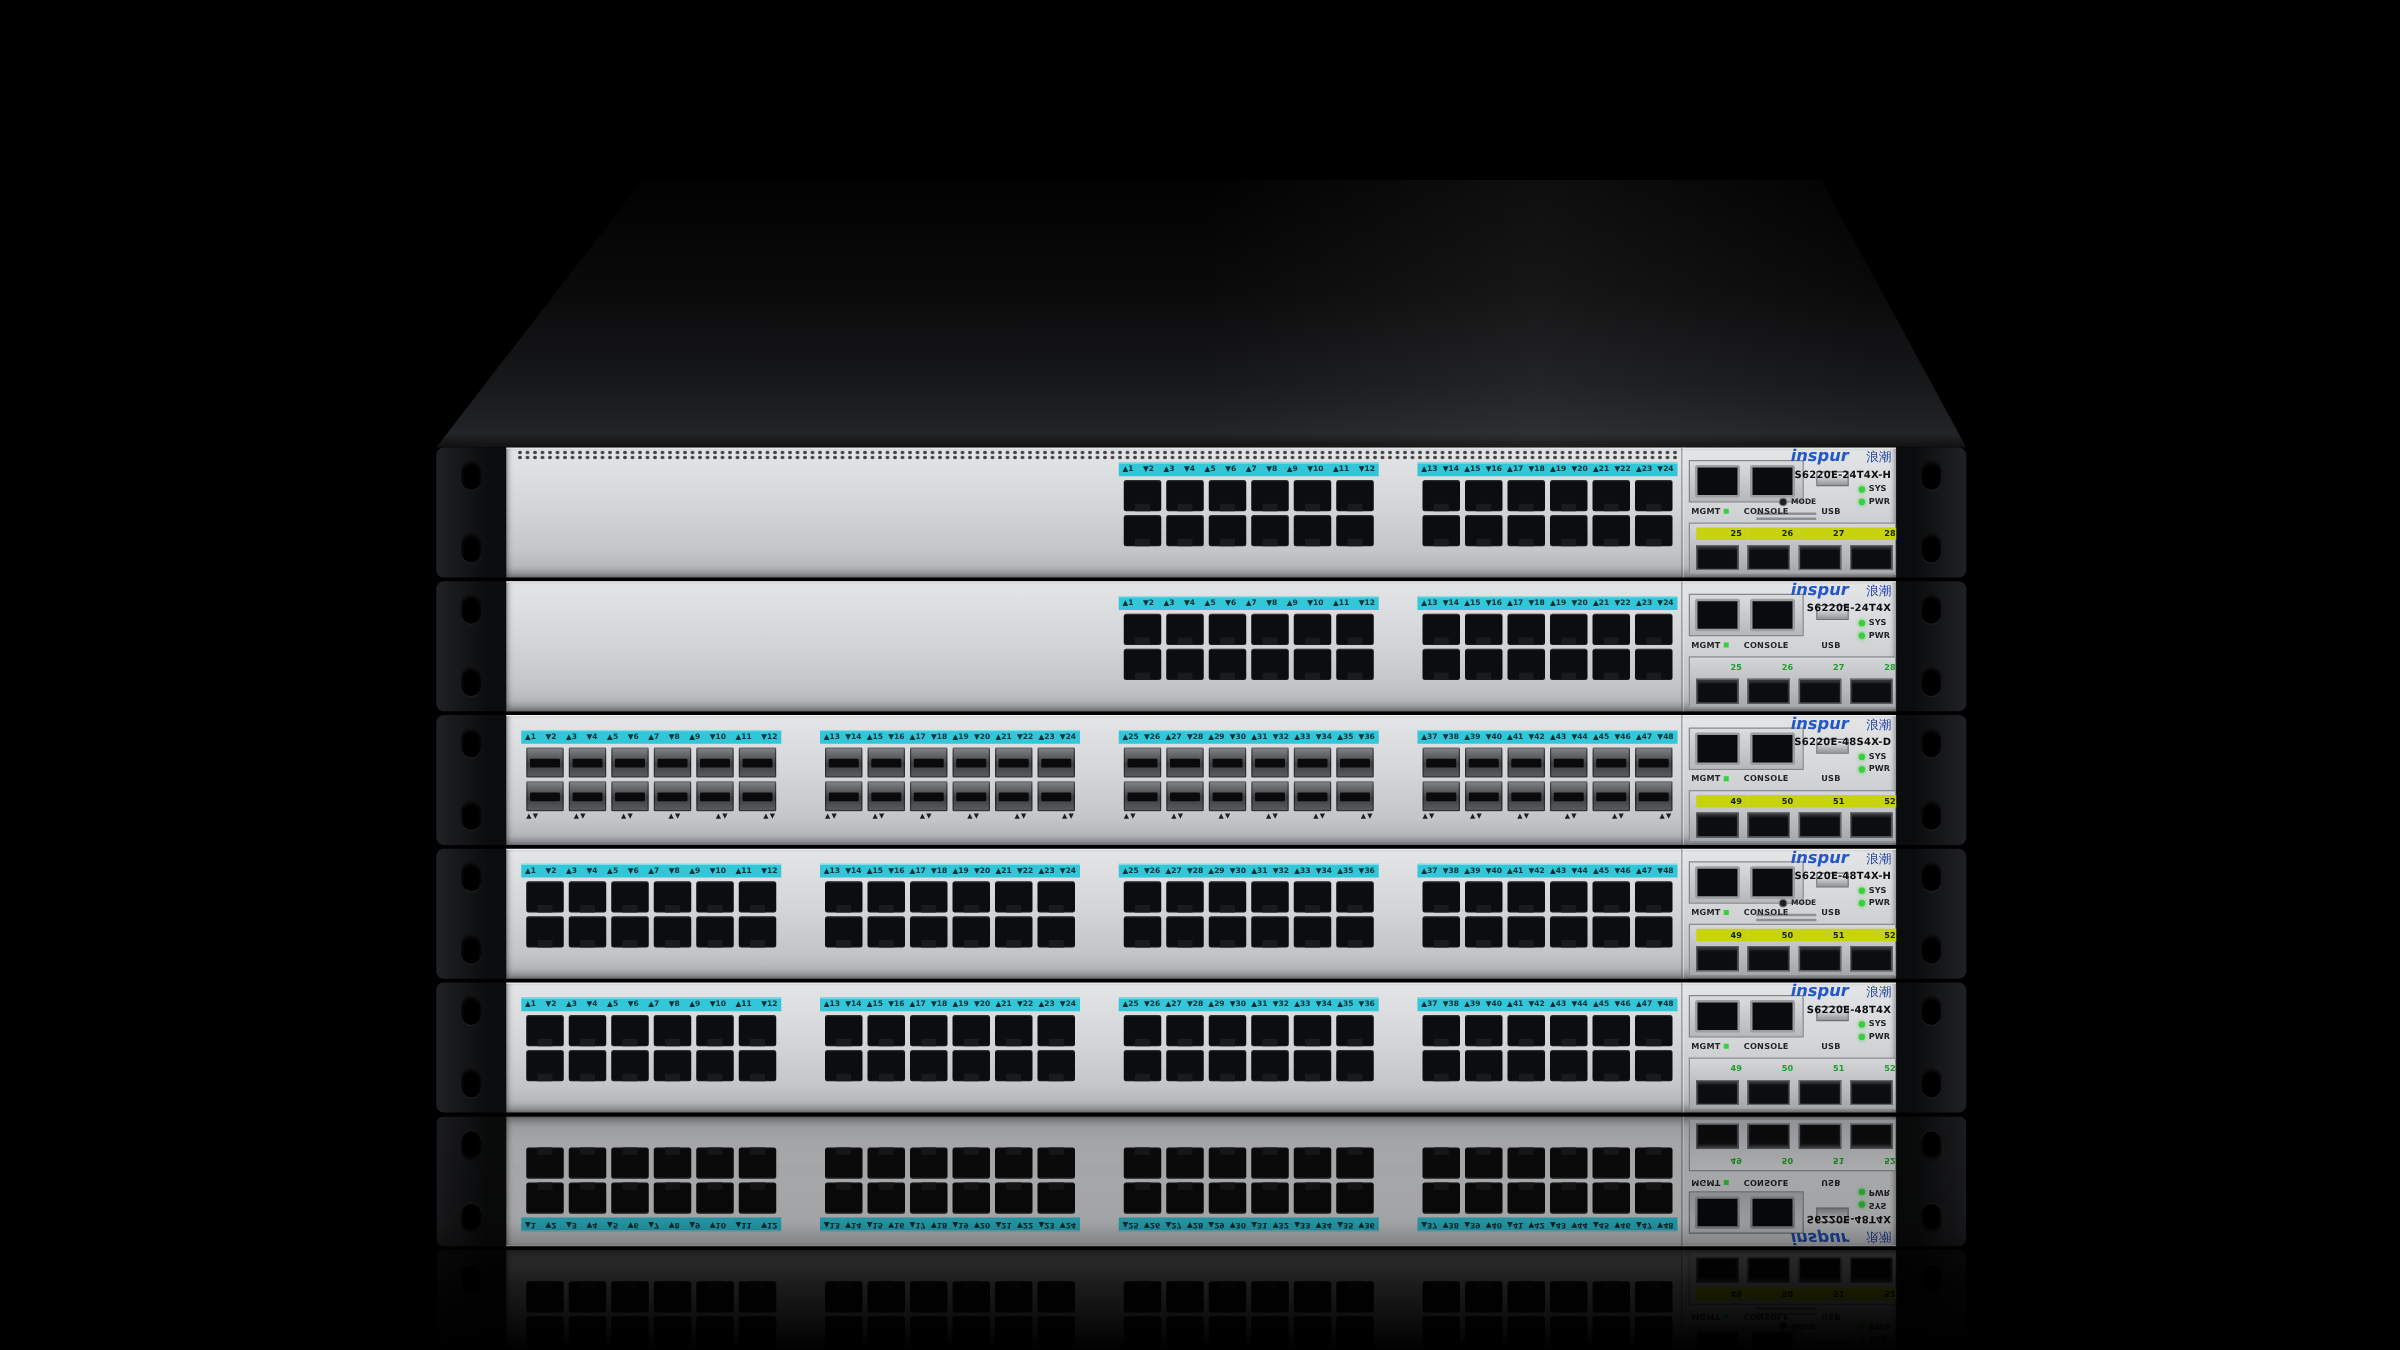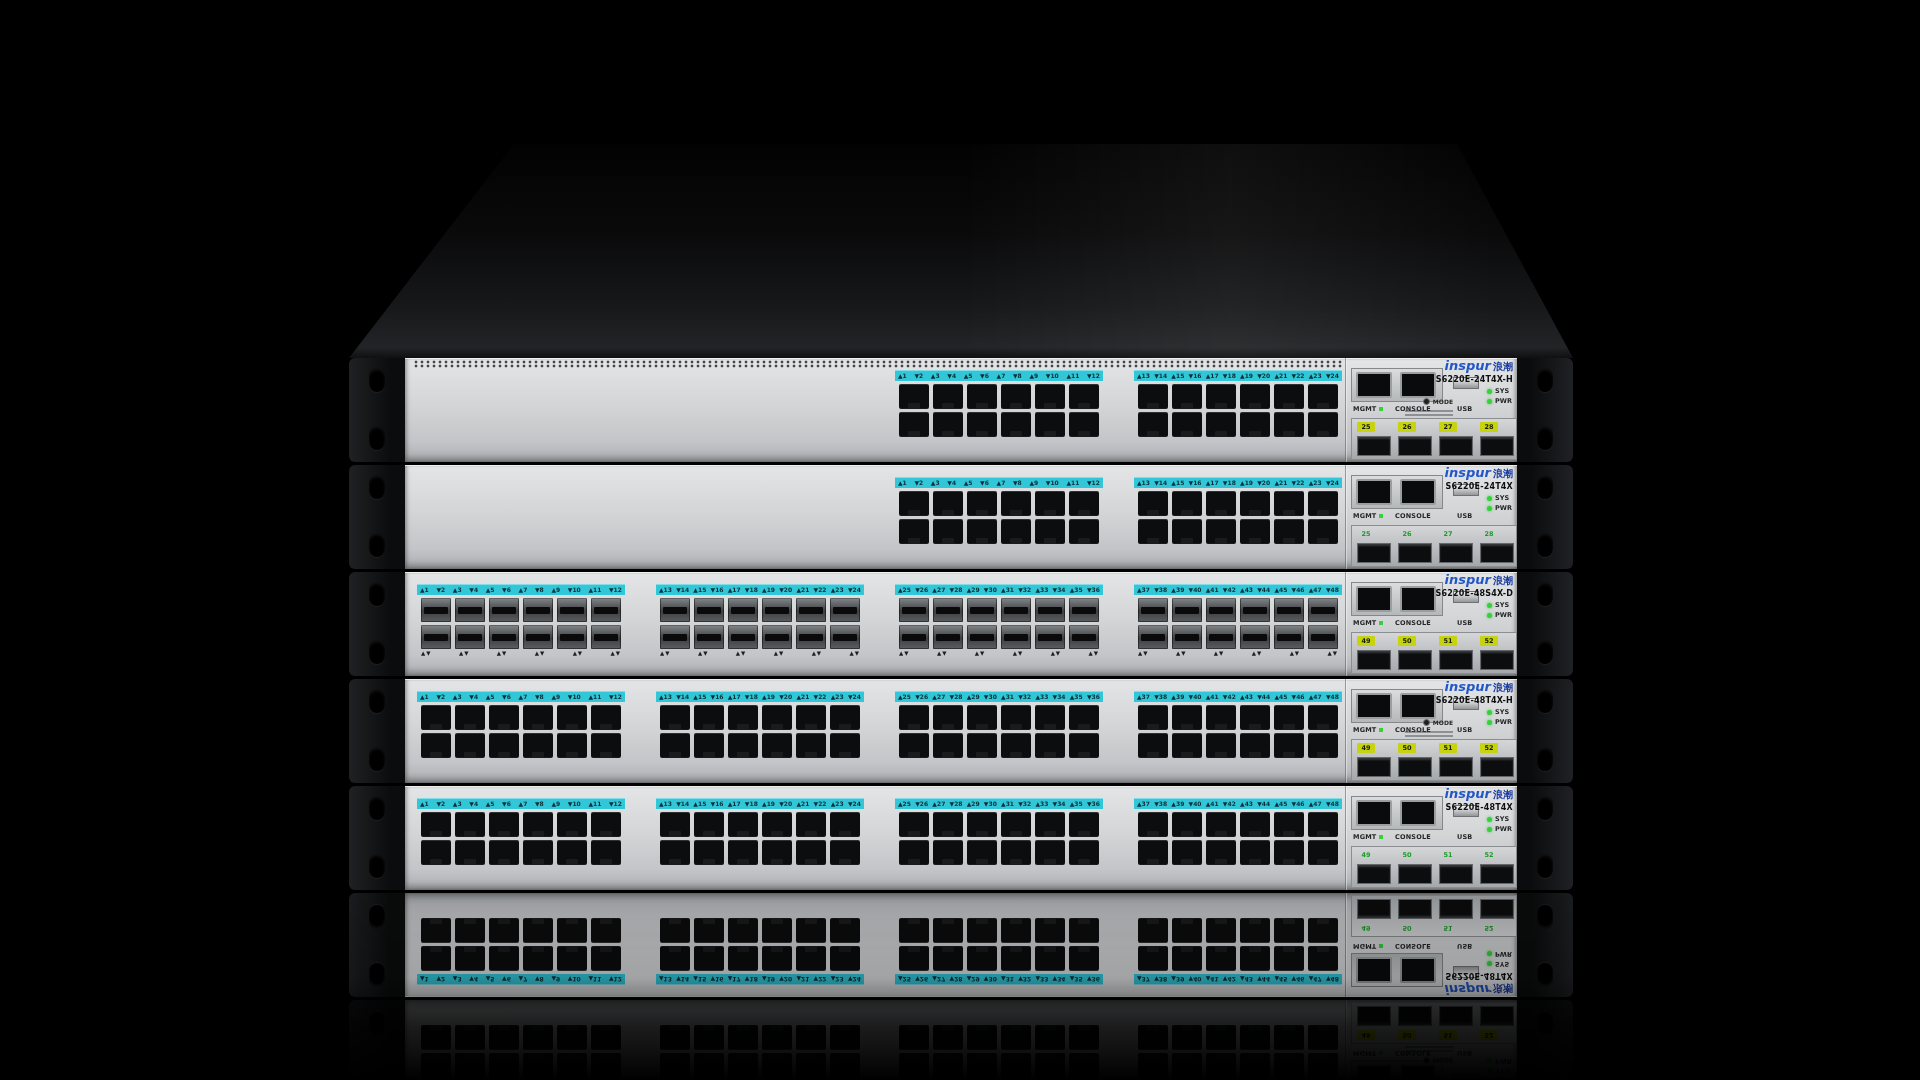--- a/index.html
+++ b/index.html
@@ -57,35 +57,35 @@
   .mgmt-plate{position:absolute;left:946px;top:10px;width:92px;height:34px;box-sizing:border-box;
     background:linear-gradient(180deg,#dadcdd,#b5b8ba);border:1px solid #85888b;
     display:flex;gap:8px;padding:3px 4px;}
   .mport{width:36px;height:26px;background:#0a0b0c;border:2px solid #9b9ea1;border-radius:2px;box-sizing:border-box;}
   .lbl{position:absolute;font-size:6.5px;font-weight:700;color:#242526;letter-spacing:.2px;white-space:nowrap;}
   .led-sq{display:inline-block;width:4px;height:4px;background:#35d03c;margin-left:2px;}
   .usb{position:absolute;left:1048px;top:19px;width:26px;height:12px;
     background:linear-gradient(180deg,#f0f1f2,#94979a);border:1px solid #6f7275;box-sizing:border-box;}
   .logo{position:absolute;right:4px;top:1px;font-size:13px;white-space:nowrap;line-height:14px;}
   .logo .latin{color:#2356c7;font-weight:800;font-style:italic;}
-  .logo .cjk{font-size:10px;color:#1a3b9e;font-weight:700;margin-left:2px;}
+  .logo .cjk{font-size:10px;color:#1a3b9e;font-weight:400;margin-left:14px;}
   .model{position:absolute;right:4px;top:17px;font-size:8px;font-weight:700;color:#0e0e0e;letter-spacing:.2px;white-space:nowrap;}
   .leds{position:absolute;right:5px;top:29px;display:flex;flex-direction:column;gap:2px;}
   .led-row{display:flex;align-items:center;gap:3px;font-size:6.5px;font-weight:700;color:#242526;}
   .led-dot{width:5px;height:5px;border-radius:50%;background:#35d03c;box-shadow:0 0 3px #35d03c;}
   .mode{position:absolute;right:64px;top:40px;display:flex;align-items:center;gap:3px;
     font-size:6px;font-weight:700;color:#242526;}
   .mode-btn{width:7px;height:7px;border-radius:50%;background:#1d1e20;border:1px solid #777;box-sizing:border-box;}
   .legend{position:absolute;right:64px;top:52px;width:48px;}
   .legend i{display:block;height:2px;background:rgba(60,65,70,.45);margin-bottom:2px;}
 
   .uplink{position:absolute;left:946px;top:60px;width:166px;height:42px;box-sizing:border-box;
     background:linear-gradient(180deg,#d4d6d8,#a5a8ab);border:1px solid #8b8e91;}
   .utag{position:absolute;top:3px;width:18px;height:10px;font-size:6.5px;line-height:10px;
-    text-align:center;font-weight:700;}
+    text-align:center;font-weight:700;padding-left:23px;}
   .utag.yellow{background:#c6d30e;color:#15200a;border-radius:1px;}
   .utag.green{color:#1f9d2a;}
   .uslot{position:absolute;top:17px;width:34px;height:20px;background:#0c0d0e;border:1px solid #63666a;
     box-sizing:border-box;box-shadow:inset 0 2px 2px rgba(255,255,255,.18);}
 
   
   #reflection{position:absolute;left:349px;top:893px;width:1224px;height:187px;overflow:hidden;
     display:flex;flex-direction:column;gap:3px;
     -webkit-mask-image:linear-gradient(180deg,rgba(0,0,0,.95) 0%,rgba(0,0,0,.8) 45%,rgba(0,0,0,.3) 72%,rgba(0,0,0,0) 100%);
             mask-image:linear-gradient(180deg,rgba(0,0,0,.95) 0%,rgba(0,0,0,.8) 45%,rgba(0,0,0,.3) 72%,rgba(0,0,0,0) 100%);}

